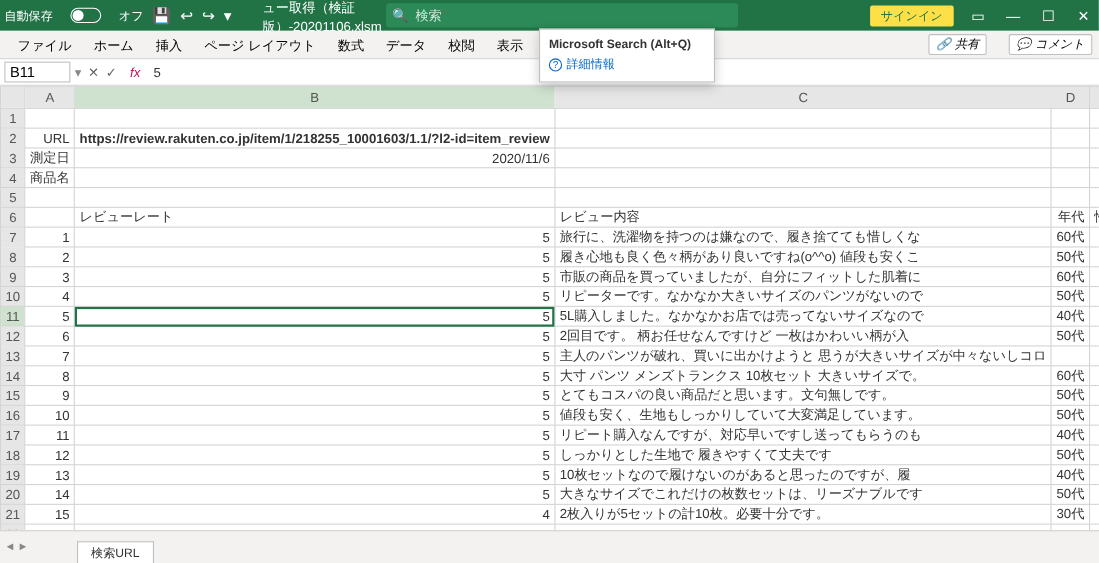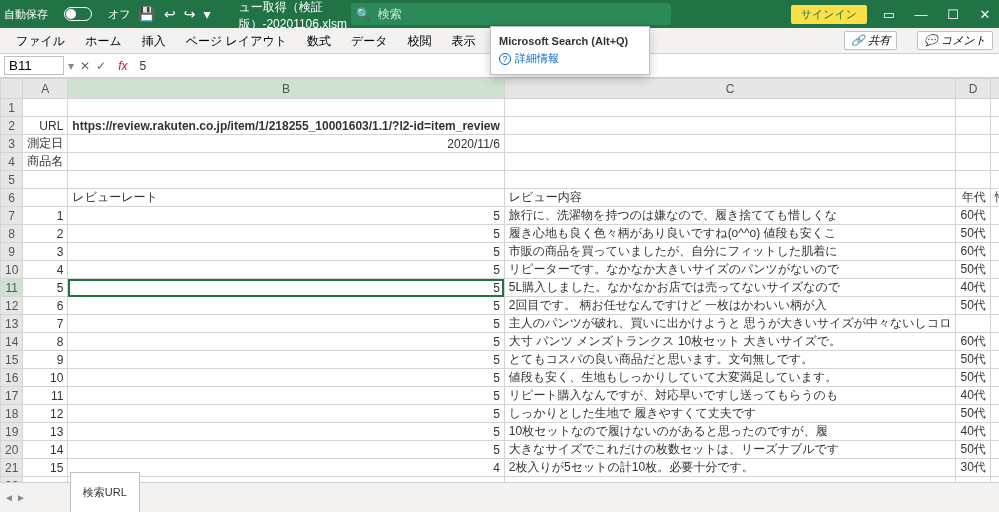--- a/index.html
+++ b/index.html
@@ -47,21 +47,21 @@
 .grid .rh.sel, .grid thead th.sel { background: #cfe2cf; }
 .colA { width: 50px; text-align: right; }
 .colB { width: 120px; text-align: right; }
 .colC { width: 310px; text-align: left; }
 .colD { width: 50px; text-align: right; }
 .colE { width: 50px; text-align: left; }
 .selected-cell { outline: 2px solid #217346; outline-offset: -2px; background: #fff; }
 
 
 .statusbar { position: absolute; bottom: 0; left: 0; right: 0; height: 30px; background: #f3f2f1; border-top: 1px solid #d0d0d0; display: flex; align-items: flex-end; }
-.sheettab { background: #fff; border: 1px solid #c0c0c0; border-bottom: none; padding: 12px 12px; font-size: 11px; margin-left: 40px; margin-bottom: 0; }
+.sheettab { background: #fff; border: 1px solid #c0c0c0; border-bottom: none; padding: 2px 12px; font-size: 11px; margin-left: 40px; margin-bottom: 0; }
 .tabctrl { display: flex; gap: 2px; padding: 0 4px; color: #888; align-items: center; height: 100%; font-size: 10px; }
 </style>
 </head>
 <body>
 
 <div class="titlebar">
   <div class="autosave">
     <span>自動保存</span>
     <span class="toggle"></span>
     <span>オフ</span>

